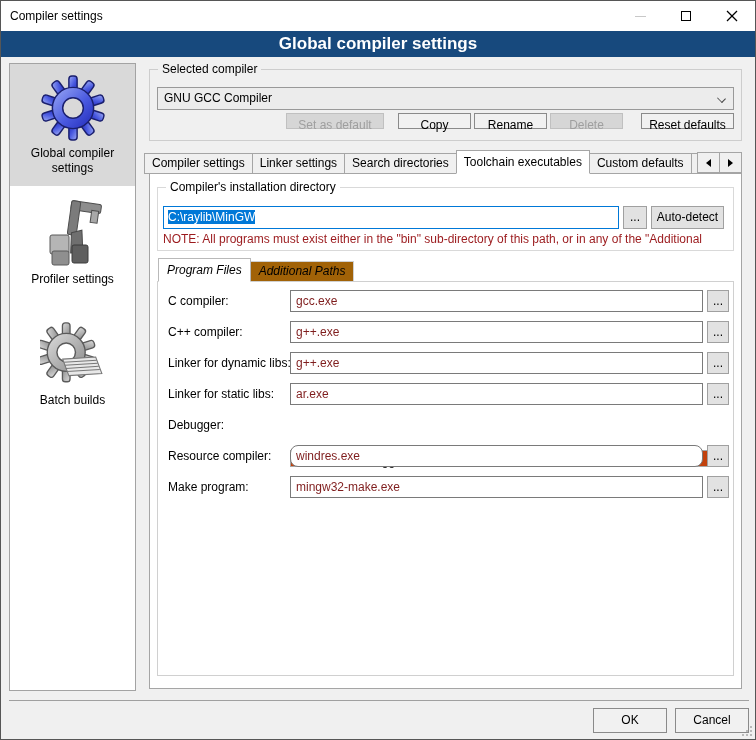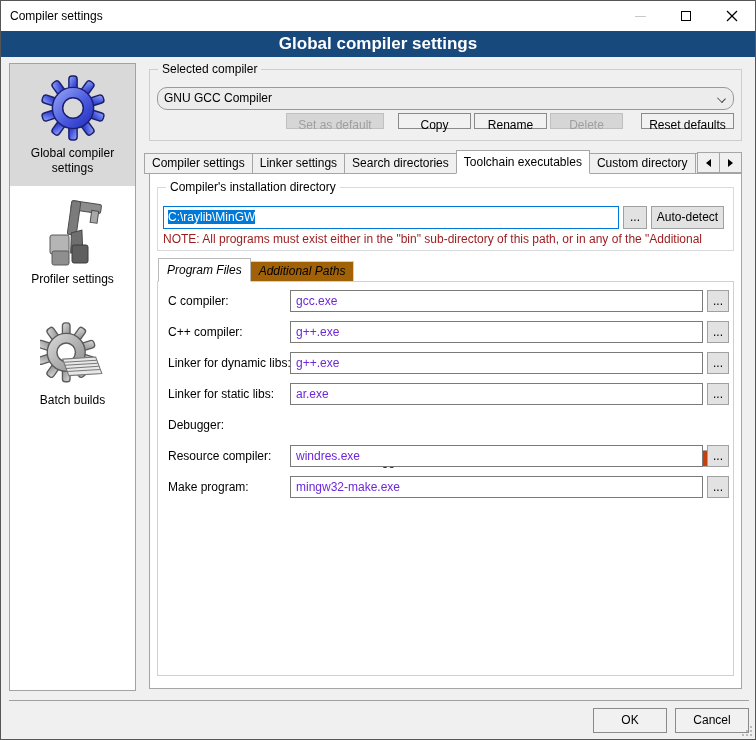--- a/index.html
+++ b/index.html
@@ -32,21 +32,21 @@
   .group-label { position:absolute; top:-8px; left:8px; background:#f0f0f0; padding:0 4px;
                  font-size:12px; color:#000; }
   .group-label.on-white { background:#fff; }
   #grp-compiler { left:148px; top:68px; width:593px; height:72px; }
 
   .combo { position:absolute; background:#ececec; border:1px solid #999; height:23px;
            font-size:12px; line-height:21px; padding-left:6px; color:#000; }
   .combo .chev { position:absolute; right:8px; top:7px; width:7px; height:7px;
                  border-right:1px solid #444; border-bottom:1px solid #444;
                  transform:rotate(45deg) scale(1,0.8); }
-  #compiler-combo { left:156px; top:86px; width:577px;border-radius:10px; }
+  #compiler-combo { left:156px; top:86px; width:577px; }
 
   .btn { position:absolute; background:#f1f1f1; border:1px solid #8a8a8a; font-size:12px;
          color:#000; text-align:center; line-height:22px; height:16px; }
   .btn.disabled { background:#d6d6d6; border-color:#c0c0c0; color:#9f9f9f; }
 
   
   .tabstrip { position:absolute; left:143px; top:150px; height:23px; display:flex; align-items:flex-end; }
   .tab { height:21px; background:#f0f0f0; border:1px solid #a5a5a5; font-size:12px; color:#000;
          padding:0 7px; line-height:19px; margin-right:-1px; white-space:nowrap; }
   .tab.selected { height:24px; background:#fff; border-bottom:1px solid #fff; line-height:22px;
@@ -82,21 +82,21 @@
   .subtab { height:21px; background:#a16207; border:1px solid #d0d0d0; font-size:12px; color:#000;
             padding:0 8px; line-height:19px; margin-right:-1px; white-space:nowrap; }
   .subtab.selected { height:24px; background:#fff; border-color:#b9b9b9; border-bottom:1px solid #fff;
                      line-height:22px; position:relative; z-index:4; }
   .inner-page { position:absolute; left:156px; top:280px; width:577px; height:395px;
                 background:#fff; border:1px solid #d0d0d0; z-index:2; }
 
   
   .frm-label { position:absolute; left:167px; font-size:12px; color:#000; z-index:3; }
   .frm-input { position:absolute; left:289px; width:413px; height:22px; background:#fff;
-               border:1px solid #7a7a7a; font-size:12px; padding-left:5px; color:#6d28d9; z-index:3; }
+               border:1px solid #7a7a7a; font-size:12px; padding-left:5px; color:#7f1d1d; z-index:3; }
   .frm-browse { position:absolute; left:706px; width:22px; height:22px; line-height:20px;
                 background:#e2e2e2; border-color:#a0a0a0; z-index:3; }
   .frm-combo { left:289px; width:439px; height:17px; background:#c2410c; border-color:#a6a6a6; z-index:3;margin-top:36px; }
 
   
   .divider { position:absolute; left:8px; top:699px; width:740px; height:1px; background:#a0a0a0; }
   #ok-btn { left:592px; top:707px; width:74px; height:25px; line-height:23px; }
   #cancel-btn { left:674px; top:707px; width:74px; height:25px; line-height:23px; }
   .grip { position:absolute; right:3px; bottom:3px; width:10px; height:10px; }
   .grip i { position:absolute; width:2px; height:2px; background:#b9b9b9; }
@@ -223,21 +223,21 @@
   <div class="btn" style="left:397px; top:112px; width:73px;">Copy</div>
   <div class="btn" style="left:473px; top:112px; width:73px;">Rename</div>
   <div class="btn disabled" style="left:549px; top:112px; width:73px;">Delete</div>
   <div class="btn" style="left:640px; top:112px; width:93px;">Reset defaults</div>
 
   <div class="tabstrip">
     <div class="tab">Compiler settings</div>
     <div class="tab">Linker settings</div>
     <div class="tab">Search directories</div>
     <div class="tab selected">Toolchain executables</div>
-    <div class="tab">Custom directory</div>
+    <div class="tab">Custom defaults</div>
     <div class="tab clipped">Build</div>
   </div>
   <div class="spin-btn" id="spin-left">
       <span class="tri-left"></span>
     </div>
   <div class="spin-btn" id="spin-right">
       <span class="tri-right"></span>
     </div>
 
   <div class="page"></div>
@@ -274,21 +274,21 @@
   <input class="frm-input" style="top: 382px;" value="ar.exe">
   <div class="btn frm-browse" style="top:382px;">...</div>
 
   <span class="frm-label" style="top:417px;">Debugger:</span>
   <div class="combo frm-combo" style="top:413px;">
     <span>GDB/CDB debugger : Default</span>
     <span class="chev"></span>
   </div>
 
   <span class="frm-label" style="top:448px;">Resource compiler:</span>
-  <input class="frm-input" style="top: 444px;" value="windres.exe">
+  <input class="frm-input" style="top: 444px; border-radius: 8px;" value="windres.exe">
   <div class="btn frm-browse" style="top:444px;">...</div>
 
   <span class="frm-label" style="top:479px;">Make program:</span>
   <input class="frm-input" style="top: 475px;" value="mingw32-make.exe">
   <div class="btn frm-browse" style="top:475px;">...</div>
 
   <div class="divider"></div>
   <div class="btn" id="ok-btn">OK</div>
   <div class="btn" id="cancel-btn">Cancel</div>
   <div class="grip">

